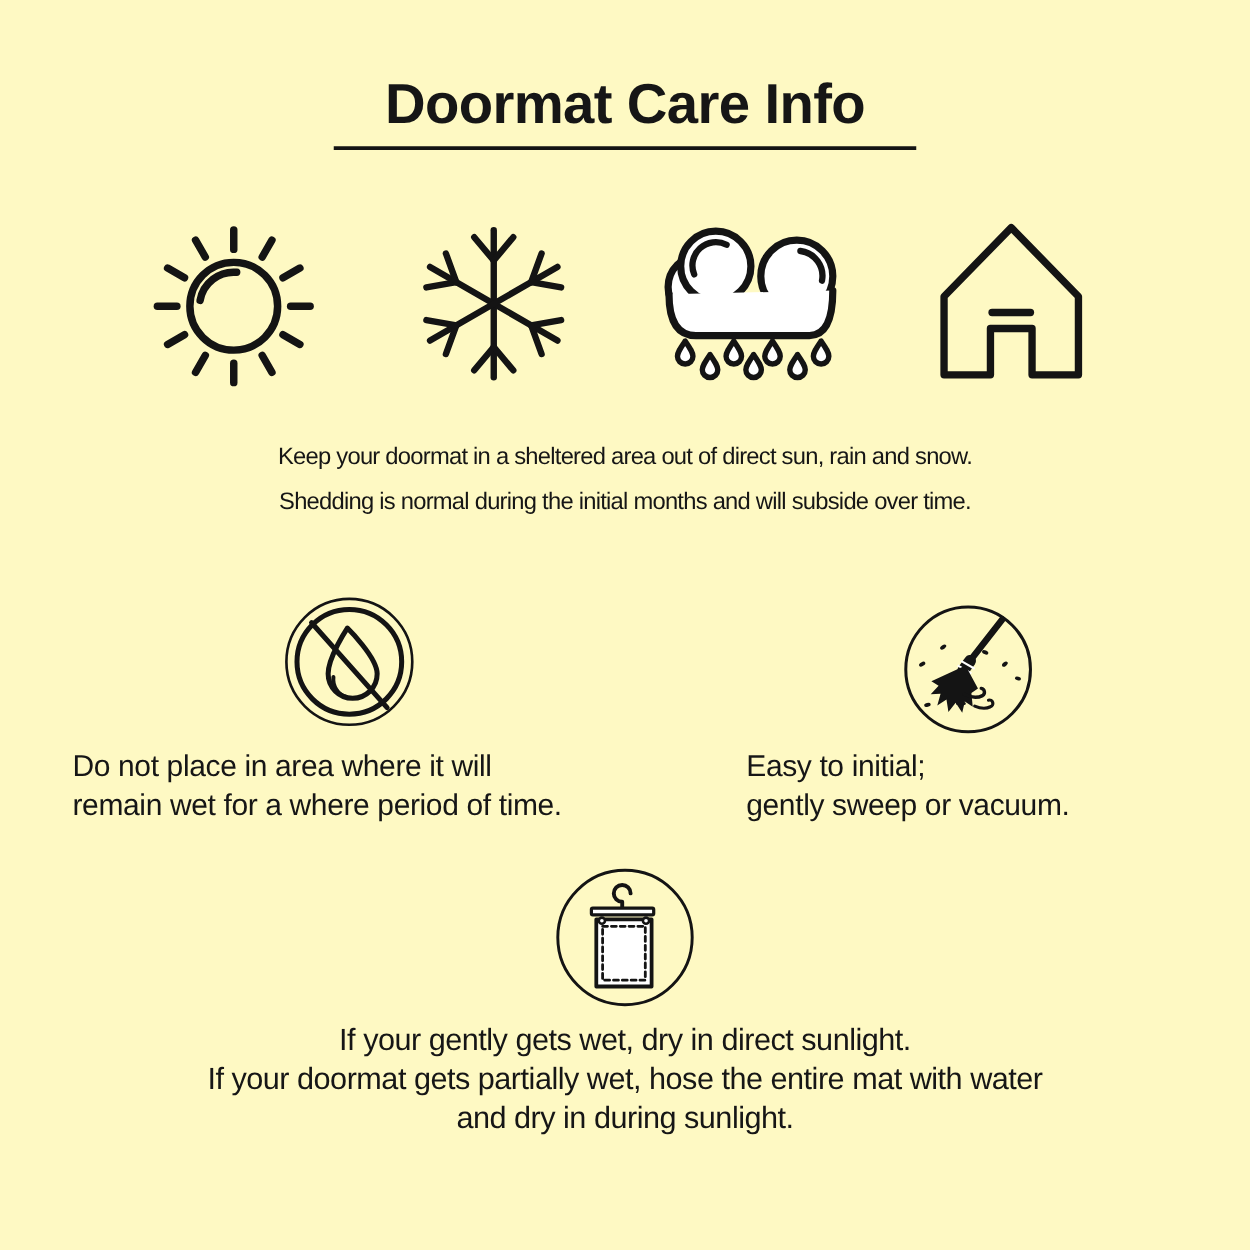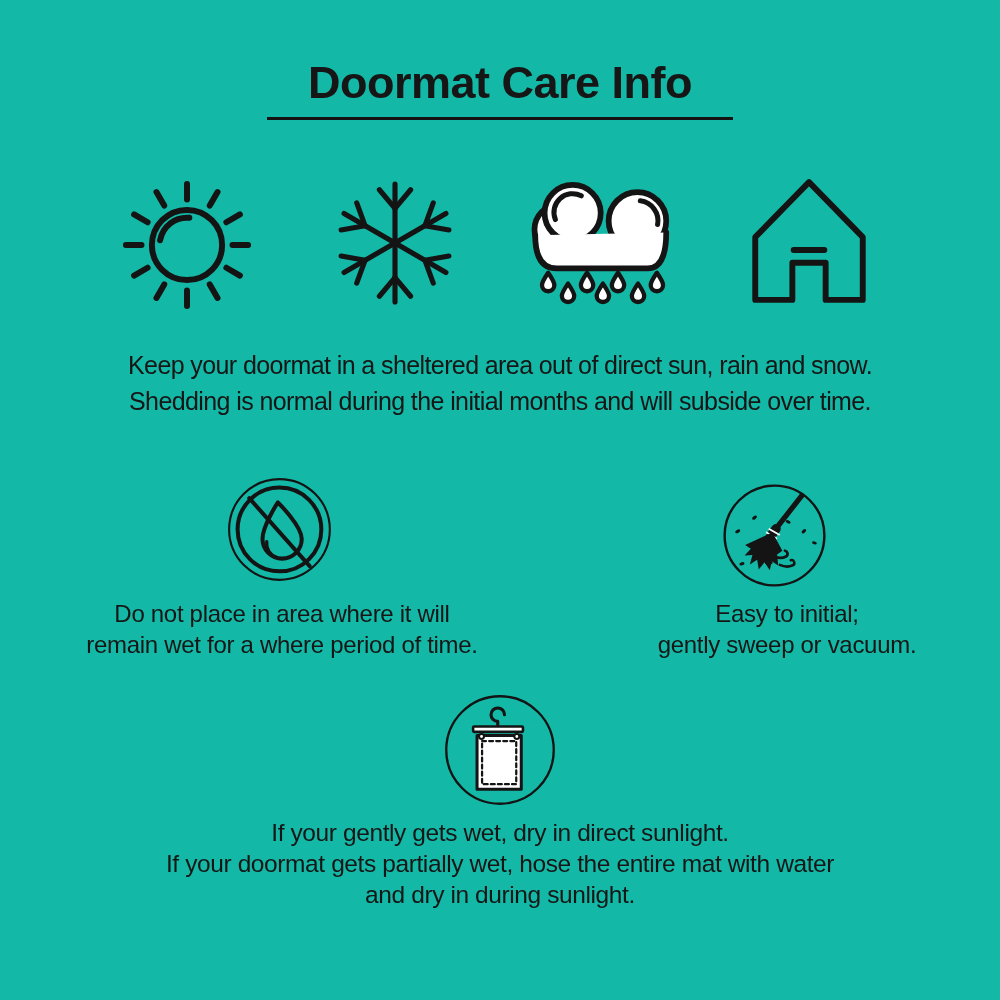--- a/index.html
+++ b/index.html
@@ -1,40 +1,40 @@
 <!DOCTYPE html>
 <html><head>
 <meta charset="utf-8">
 <style>
   html,body{margin:0;padding:0;}
   .page{
     position:relative;
     width:1000px;height:1000px;
-    background:#14b8a6;
+    background:#fef9c3;
     font-family:"Liberation Sans","DejaVu Sans",sans-serif;
     color:#161616;
     overflow:hidden;
   }
   .abs{position:absolute;}
   .center-text{left:0;right:0;text-align:center;}
   .title{
     top:58px;
     font-size:45px;font-weight:700;letter-spacing:-0.5px;
     line-height:1.1;
   }
   .title-underline{
     left:267px;top:117px;width:466px;height:3px;background:#141414;
   }
   .intro{
     top:348px;
-    font-size:25px;line-height:35.5px;letter-spacing:-0.6px;
+    font-size:19px;line-height:35.5px;letter-spacing:-0.6px;
   }
   .caption{
     font-size:24px;line-height:31px;letter-spacing:-0.3px;
-    text-align:center;
+    text-align:left;
   }
   .caption-left{top:598px;left:58px;width:448px;}
   .caption-right{top:598px;left:597px;width:380px;}
   .bottom-text{
     top:817px;
     font-size:24.5px;line-height:31px;letter-spacing:-0.4px;
   }
   svg{display:block;}
   .stroke{fill:none;stroke:#141414;stroke-linecap:round;stroke-linejoin:round;}
   .fillw{fill:#ffffff;stroke:#141414;stroke-linecap:round;stroke-linejoin:round;}

